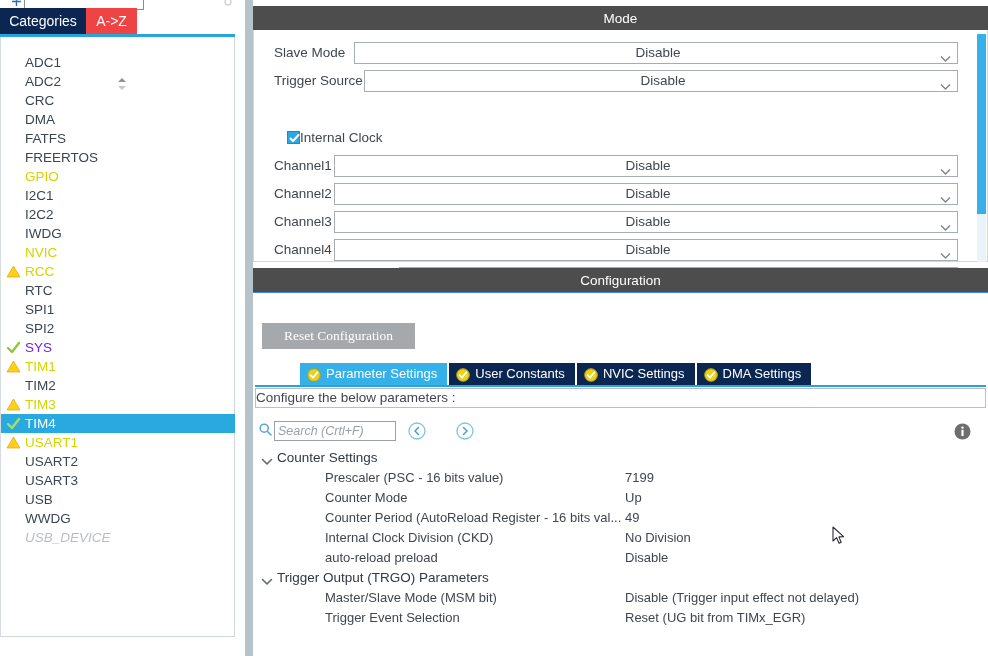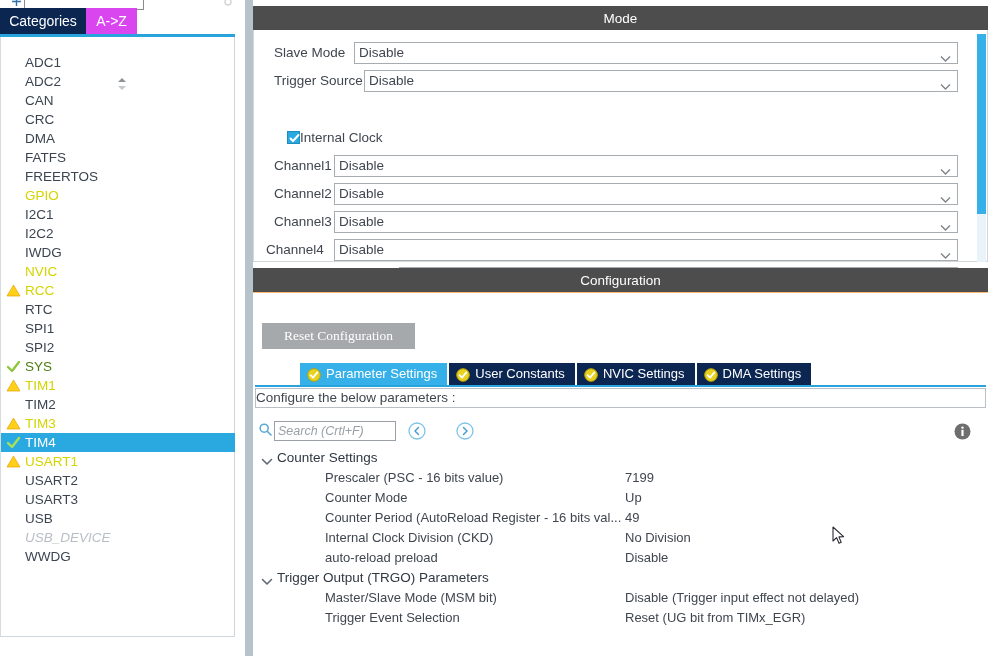--- a/index.html
+++ b/index.html
@@ -24,81 +24,81 @@
   .topgear { position: absolute; right: 10px; top: -4px; width: 14px; height: 12px; opacity: .45; }
 
   .tabstrip { position: absolute; left: 0; top: 8px; width: 235px; height: 26px; }
   .tab-cat {
     position: absolute; left: 0; top: 0; width: 86px; height: 26px;
     background: #0b2651; color: #ffffff; font-size: 14px;
     display: flex; align-items: center; justify-content: center; cursor: pointer;
   }
   .tab-az {
     position: absolute; left: 86px; top: 0; width: 51px; height: 26px;
-    background: #d946ef; color: #ffffff; font-size: 14px;
+    background: #ef4444; color: #ffffff; font-size: 14px;
     display: flex; align-items: center; justify-content: center; cursor: pointer;
   }
   .tab-underline { position: absolute; left: 0; top: 34px; width: 235px; height: 3px; background: #29a3dc; }
 
   .listpane { position: absolute; left: 0; top: 37px; width: 235px; height: 600px;
       background: #ffffff; border-left: 1px solid #d6dde1; border-right: 1px solid #cfd7dc;
       border-bottom: 1px solid #cfd7dc; }
   .scrollnub { position: absolute; left: 113px; top: 40px; width: 16px; height: 14px; }
 
   .peri-list { position: absolute; left: 0; top: 16px; width: 234px; }
   .peri {
     position: relative; height: 19px; line-height: 19px;
     padding-left: 24px; font-size: 13.5px; color: #3b4551;
     white-space: nowrap; cursor: pointer;
   }
   .peri .ico { position: absolute; left: 5px; top: 2px; width: 15px; height: 15px; }
   .peri.warn-lbl { color: #d4d400; }
-  .peri.ok-lbl { color: #4d7c0f; }
+  .peri.ok-lbl { color: #6d28d9; }
   .peri.dim { color: #b9bec6; font-style: italic; }
   .peri.sel { background: #29a9e0; color: #ffffff; }
 
   
   svg.tri path { fill: #ffcf1a; stroke: #e3a400; stroke-width: .7; }
   svg.chk path { fill: none; stroke: #8ec63f; stroke-width: 2.4; stroke-linecap: round; stroke-linejoin: round; }
   .peri.sel svg.chk path { stroke: #a8e05a; }
 
   
   #splitter { position: absolute; left: 245px; top: 0; width: 8px; height: 656px; background: #b7c3ca; }
   #splitter-in { position: absolute; left: 245px; top: 0; width: 3px; height: 656px; background: #eef2f4; }
 
   
   #modepanel { position: absolute; left: 253px; top: 0; width: 735px; height: 266px; background: #ffffff; }
   .panel-head {
     position: absolute; left: 0; width: 735px; height: 24px;
     background: #4d4d4d; color: #ffffff; font-size: 13.5px;
     display: flex; align-items: center; justify-content: center;
   }
   .mode-body { position: absolute; left: 0; top: 25px; width: 735px; height: 237px;
-     border: 1px solid #d2d7da; border-top: none; background: #fff; }
+     border: 1px solid #d2d7da; border-top: none; background: #fff; text-align: center; }
 
   .row { position: absolute; left: 0; height: 22px; }
   .rlabel { position: absolute; font-size: 13.5px; color: #40464f; line-height: 22px; white-space: nowrap; }
   .combo {
     position: absolute; height: 22px; border: 1px solid #a7acb1; background: #ffffff;
     font-size: 13.5px; color: #40464f; line-height: 20px; padding-left: 4px; cursor: pointer;
   }
   .combo .caret { position: absolute; right: 6px; top: 6px; width: 11px; height: 8px; }
   .combo .caret svg path { fill: none; stroke: #7d848b; stroke-width: 1.4; }
 
   .cbrow { position: absolute; left: 33px; top: 98px; height: 18px; display: flex; align-items: center; cursor: pointer; }
   .cbox { width: 13px; height: 13px; background: #29a9e0; border: 1px solid #1f8cbd; position: relative; }
   .cbox svg { position: absolute; left: 1px; top: 1px; }
   .cbox svg path { fill: none; stroke: #ffffff; stroke-width: 2; stroke-linecap: round; stroke-linejoin: round; }
   .cblabel { font-size: 13.5px; color: #40464f; }
 
   .mode-scroll { position: absolute; right: 1px; top: 4px; width: 9px; height: 228px; background: #e9f3f9; }
   .mode-scroll-thumb { position: absolute; right: 1px; top: 4px; width: 9px; height: 180px; background: #35b0e8; }
 
   
-  #confpanel { position: absolute; left: 253px; top: 268px; width: 735px; height: 388px; background: #fdba74; }
+  #confpanel { position: absolute; left: 253px; top: 268px; width: 735px; height: 388px; background: #3b82f6; }
   .conf-body { position: absolute; left: 0; top: 25px; width: 735px; height: 363px; background: #ffffff; }
 
   .resetbtn {
     position: absolute; left: 9px; top: 30px; width: 153px; height: 26px;
     background: #a6a9ab; color: #ffffff; border: none; font-size: 13.5px;
     font-family: Liberation Serif, serif; cursor: pointer;
   }
 
   .tabs2 { position: absolute; left: 2px; top: 70px; height: 22px; padding-left: 45px; }
   .t2 {
@@ -174,21 +174,20 @@
     <div class="listpane">
       <div class="scrollnub">
         <svg viewBox="0 0 16 14" width="16" height="14">
           <path d="M8 1 L12 5 L4 5 Z" fill="#8e9398"></path>
           <path d="M8 13 L12 9 L4 9 Z" fill="#c4c8cb"></path>
         </svg>
       </div>
       <div class="peri-list" id="peri-list">
           <div class="peri"><span>ADC1</span></div>
           <div class="peri"><span>ADC2</span></div>
-          <div class="peri"><span>CAN</span></div>
           <div class="peri"><span>CRC</span></div>
           <div class="peri"><span>DMA</span></div>
           <div class="peri"><span>FATFS</span></div>
           <div class="peri"><span>FREERTOS</span></div>
           <div class="peri warn-lbl"><span>GPIO</span></div>
           <div class="peri"><span>I2C1</span></div>
           <div class="peri"><span>I2C2</span></div>
           <div class="peri"><span>IWDG</span></div>
           <div class="peri warn-lbl"><span>NVIC</span></div>
           <div class="peri warn-lbl"><span class="ico"><svg class="tri" viewBox="0 0 15 15" width="15" height="15">
@@ -209,22 +208,22 @@
               </svg></span><span>TIM3</span></div>
           <div class="peri sel"><span class="ico"><svg class="chk" viewBox="0 0 15 15" width="15" height="15">
                 <path d="M2 8 L6 12 L13 3"></path>
               </svg></span><span>TIM4</span></div>
           <div class="peri warn-lbl"><span class="ico"><svg class="tri" viewBox="0 0 15 15" width="15" height="15">
                 <path d="M7.5 2 L14 13 L1 13 Z"></path>
               </svg></span><span>USART1</span></div>
           <div class="peri"><span>USART2</span></div>
           <div class="peri"><span>USART3</span></div>
           <div class="peri"><span>USB</span></div>
+          <div class="peri"><span>WWDG</span></div>
           <div class="peri dim"><span>USB_DEVICE</span></div>
-          <div class="peri"><span>WWDG</span></div>
         </div>
     </div>
   </div>
 
   <div id="splitter-in"></div>
   <div id="splitter"></div>
 
   <div id="modepanel">
     <div class="panel-head" style="top:6px;">Mode</div>
     <div class="mode-body" style="top:30px;height:232px;">
@@ -292,21 +291,21 @@
           <span>Disable</span>
           <span class="caret">
             <svg viewBox="0 0 11 8" width="11" height="8">
                 <path d="M1 1.5 L5.5 6 L10 1.5"></path>
               </svg>
           </span>
         </div>
       </div>
 
       <div class="row" style="top:209px;width:700px;">
-        <span class="rlabel" style="left:12px;">Channel4</span>
+        <span class="rlabel" style="left:20px;">Channel4</span>
         <div class="combo" style="left:80px;width:624px;">
           <span>Disable</span>
           <span class="caret">
             <svg viewBox="0 0 11 8" width="11" height="8">
                 <path d="M1 1.5 L5.5 6 L10 1.5"></path>
               </svg>
           </span>
         </div>
       </div>
 

